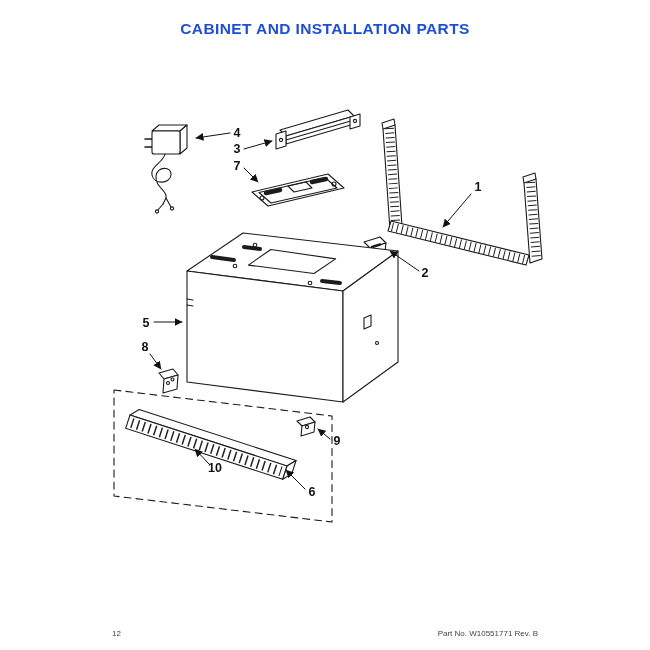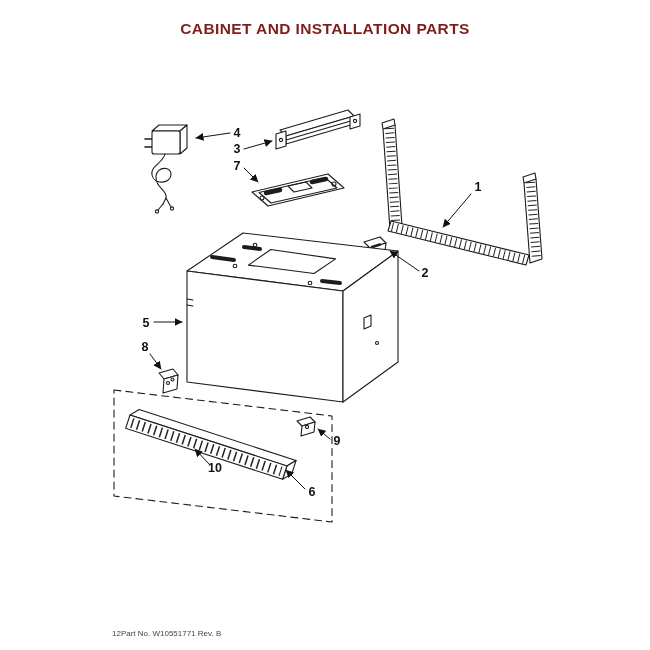--- a/index.html
+++ b/index.html
@@ -11,32 +11,32 @@
     overflow:hidden;
   }
   .title{
     position:absolute;
     top:20px;left:0;right:0;
     margin:0;
     text-align:center;
     font-size:15.5px;
     font-weight:bold;
     letter-spacing:.4px;
-    color:#7f1d1d;
+    color:#1d4ed8;
   }
   .diagram-svg{position:absolute;top:0;left:0;}
   .footer{
     position:absolute;
     left:112px;right:112px;bottom:12px;
     display:flex;align-items:baseline;
     font-size:8px;color:#444;
   }
   .footer .fl{flex:1;text-align:left;}
   .footer .fc{flex:0 0 auto;text-align:center;}
-  .footer .fr{flex:1;}
+  .footer .fr{flex:1;text-align:right;}
   .callout-num{
     font-family:"Liberation Sans", sans-serif;
     font-size:12.5px;font-weight:bold;fill:#111;
   }
 </style>
 </head>
 <body>
 
 <div class="page">
 

